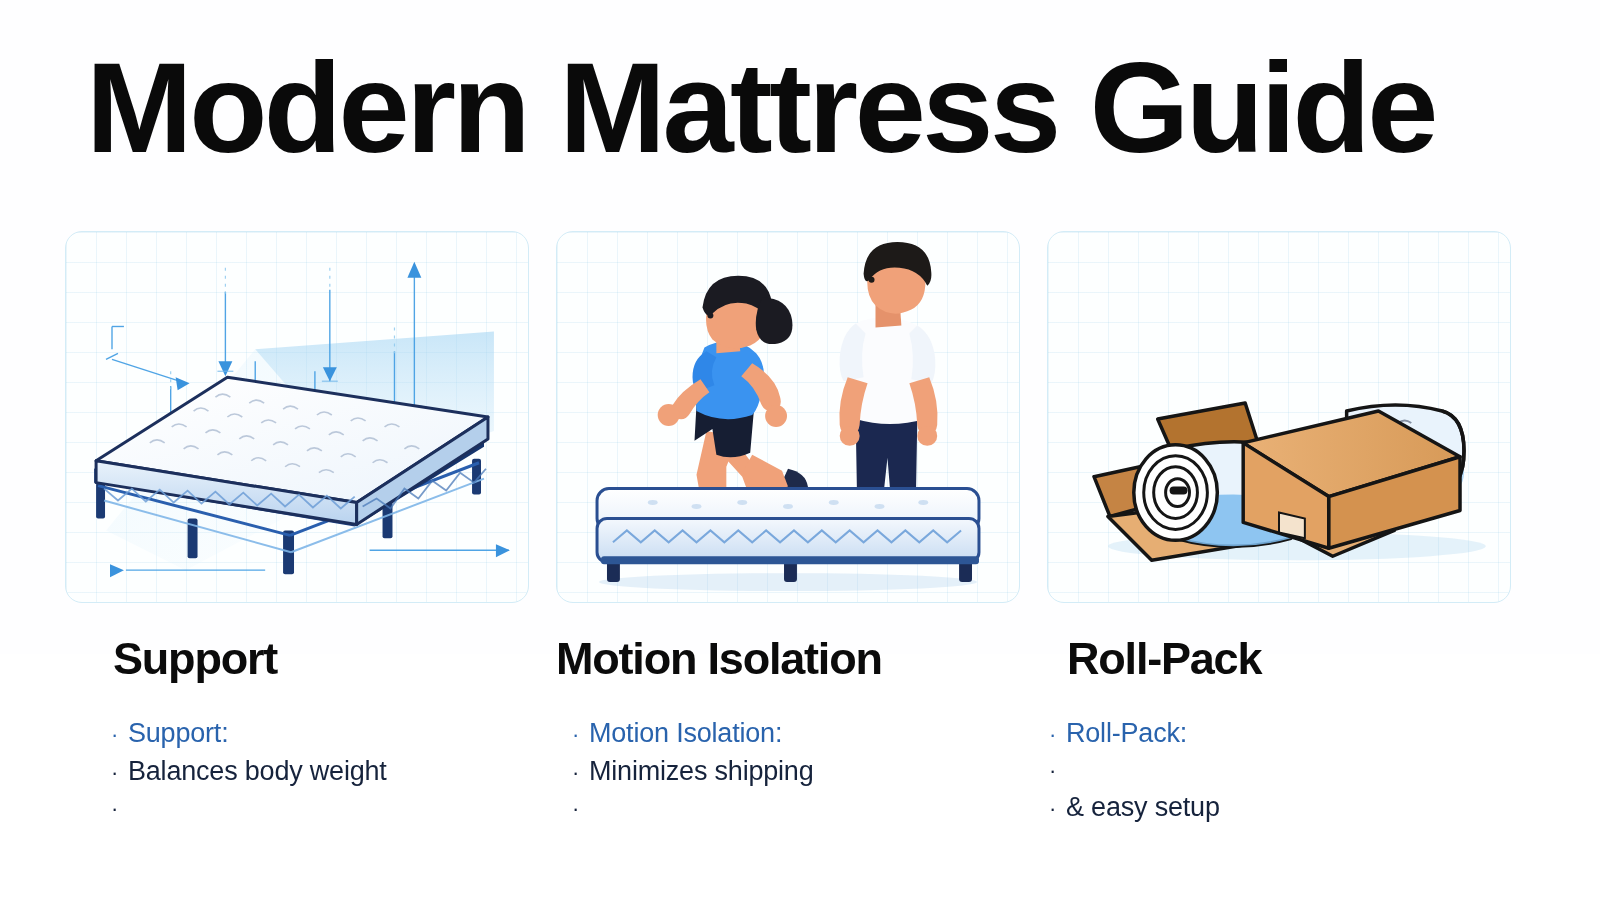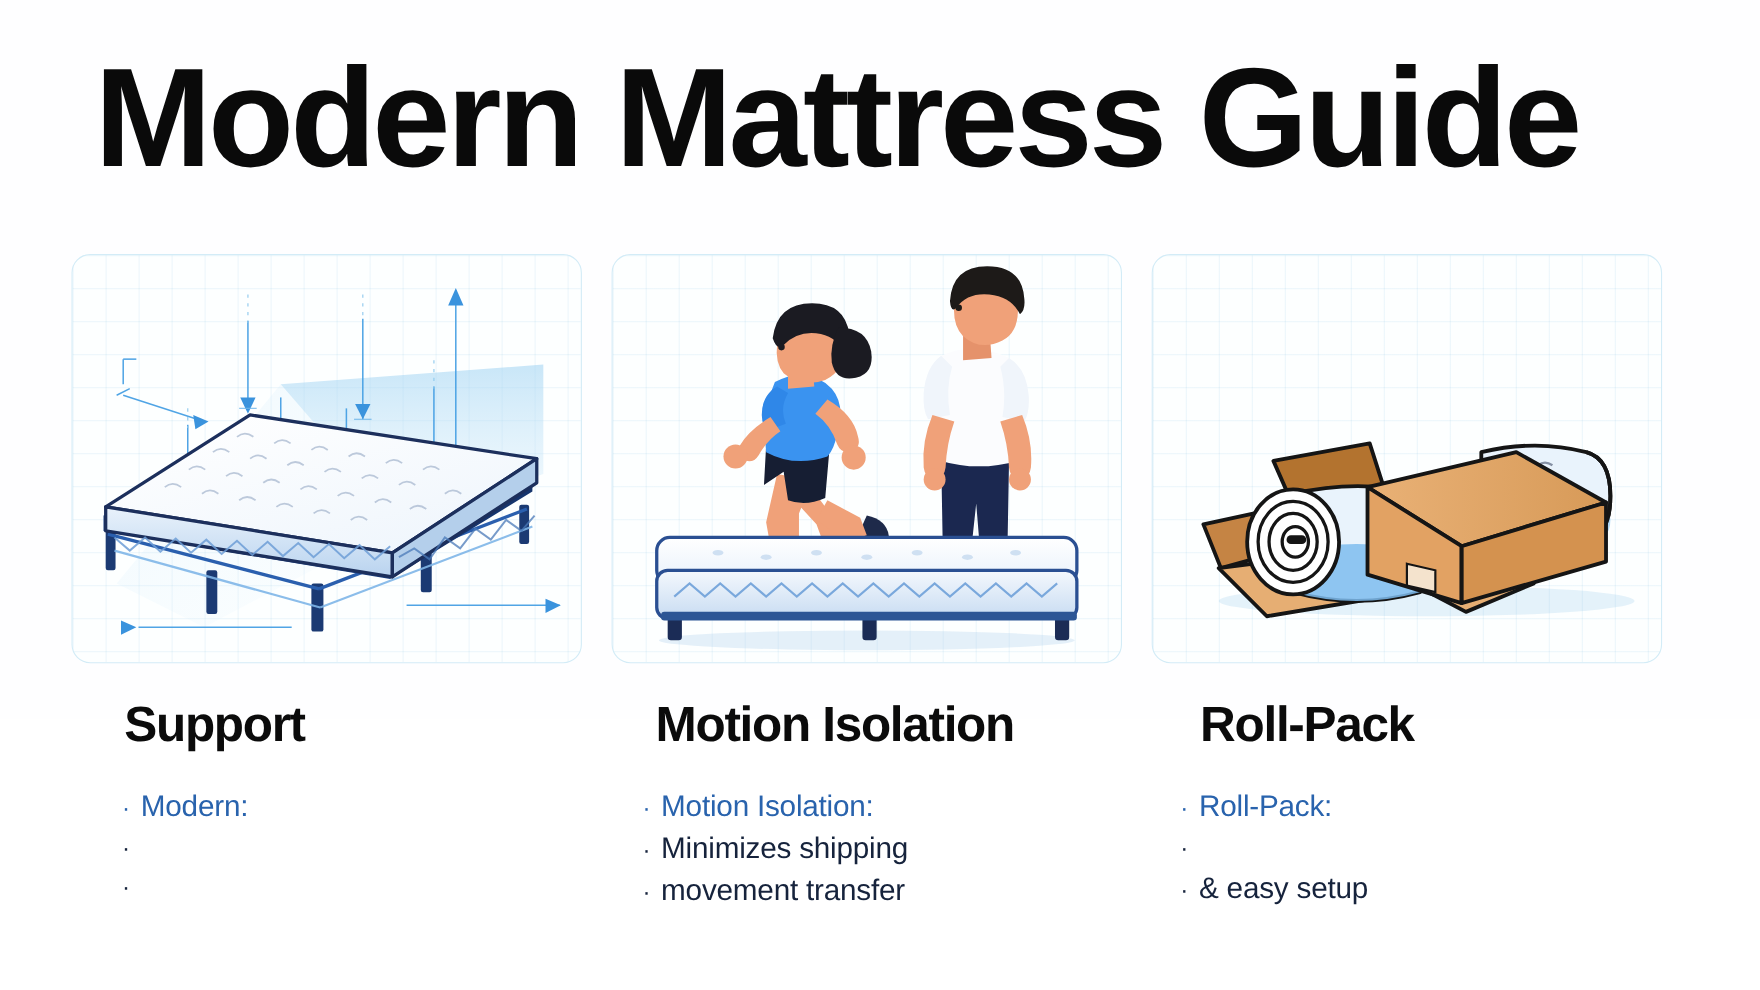--- a/index.html
+++ b/index.html
@@ -74,38 +74,38 @@
   }
 
   
   .columns {
     position: absolute;
     left: 65px;
     top: 634px;
     width: 1470px;
     height: 230px;
     display: flex;
-    gap: 27px;
+    gap: 15px;
   }
   .column {
     width: 464px;
     position: relative;
   }
   .col-heading {
     position: absolute;
     top: 0;
     left: 48px;
     font-size: 45px;
     font-weight: 700;
     letter-spacing: -1.2px;
     color: #0b0b0b;
     white-space: nowrap;
     line-height: 1.12;
   }
-  .col-2 .col-heading { left: 40px; }
+  .col-2 .col-heading { left: 12px; }
   .col-3 .col-heading { left: 44px; }
 
   .bullets {
     position: absolute;
     top: 81px;
     left: 46px;
     margin: 0;
     padding: 0;
     list-style: none;
   }
@@ -420,45 +420,45 @@
     </div>
   </div>
 
   <div class="columns">
 
     <div class="column col-1">
       <div class="col-heading">Support</div>
       <ul class="bullets">
         <li class="accent">
           <span class="dot">·</span>
-          <span class="btxt">Modern:</span>
-        </li>
-        <li>
-          <span class="dot">·</span>
+          <span class="btxt">Support:</span>
+        </li>
+        <li>
+          <span class="dot">·</span>
+          <span class="btxt">Balances body weight</span>
         </li>
         <li>
           <span class="dot">·</span>
         </li>
       </ul>
     </div>
 
     <div class="column col-2">
       <div class="col-heading">Motion Isolation</div>
       <ul class="bullets">
         <li class="accent">
           <span class="dot">·</span>
           <span class="btxt">Motion Isolation:</span>
         </li>
         <li>
           <span class="dot">·</span>
           <span class="btxt">Minimizes shipping</span>
         </li>
         <li>
           <span class="dot">·</span>
-          <span class="btxt">movement transfer</span>
         </li>
       </ul>
     </div>
 
     <div class="column col-3">
       <div class="col-heading">Roll-Pack</div>
       <ul class="bullets">
         <li class="accent">
           <span class="dot">·</span>
           <span class="btxt">Roll-Pack:</span>

